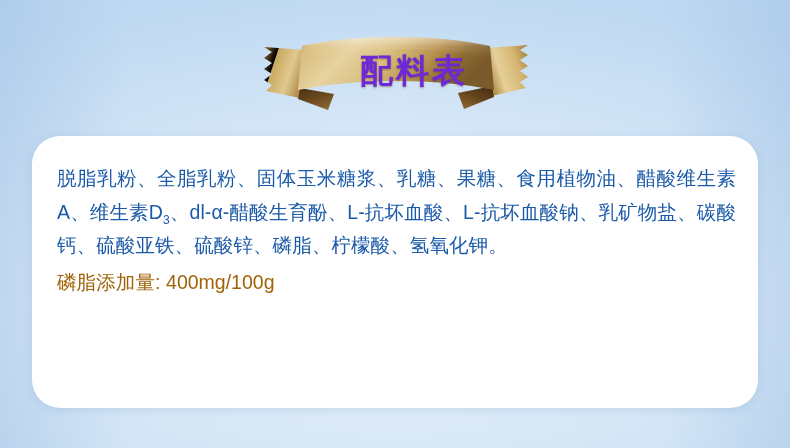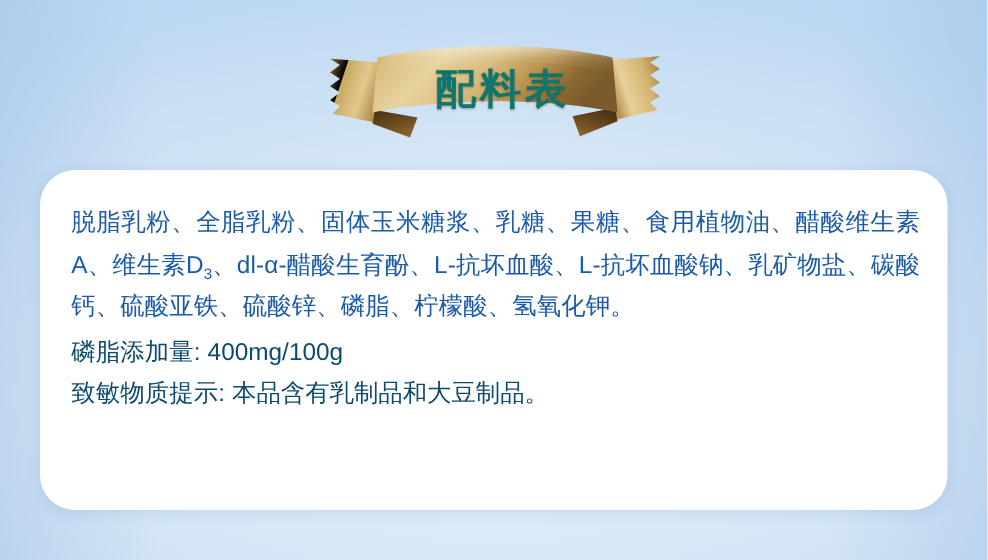--- a/index.html
+++ b/index.html
@@ -52,30 +52,30 @@
     position: absolute;
     left: 262px;
     top: 28px;
     width: 268px;
     height: 84px;
   }
   .banner svg { display: block; width: 268px; height: 84px; }
 
   .banner-title {
     position: absolute;
-    left: 4px;
+    left: 16px;
     top: 0;
     width: 268px;
     height: 84px;
     display: flex;
     align-items: center;
     justify-content: center;
     padding-left: 4px;
     box-sizing: border-box;
-    color: #0f766e;
+    color: #6d28d9;
     font-size: 33px;
     font-weight: bold;
     letter-spacing: 3px;
     line-height: 1;
     text-shadow: 0 1px 2px rgba(90,58,18,0.45);
     -webkit-font-smoothing: antialiased;
     pointer-events: none;
   }
 
   
@@ -106,21 +106,21 @@
     text-justify: inter-character;
     margin: 0;
   }
   .ingredients .sub {
     font-size: 0.62em;
     vertical-align: sub;
     line-height: 0;
   }
 
   .fact-line {
-    color: #0c4a6e;
+    color: #a16207;
     font-size: 19.5px;
     line-height: 33.5px;
     letter-spacing: 0.1px;
     margin: 0;
     white-space: nowrap;
   }
   .fact-line .val { letter-spacing: 0px; }
   .spacer-row { height: 3px; }
 </style>
 </head>
@@ -195,18 +195,17 @@
   <div class="card">
     <div class="card-inner">
 
       <p class="ingredients"><span>脱脂乳粉、全脂乳粉、固体玉米糖浆、乳糖、果糖、食用植物油、醋酸维生素A、维生素D</span><span class="sub">3</span><span>、dl-α-醋酸生育酚、L-抗坏血酸、L-抗坏血酸钠、乳矿物盐、碳酸钙、硫酸亚铁、硫酸锌、磷脂、柠檬酸、氢氧化钾。</span></p>
 
       <div class="spacer-row"></div>
 
       <p class="fact-line"><span>磷脂添加量:</span>&nbsp;<span class="val">400mg/100g</span></p>
 
 
-      <p class="fact-line"><span>致敏物质提示:</span>&nbsp;<span class="val">本品含有乳制品和大豆制品。</span></p>
 
     </div>
   </div>
 
 </div>
 
 </body></html>

